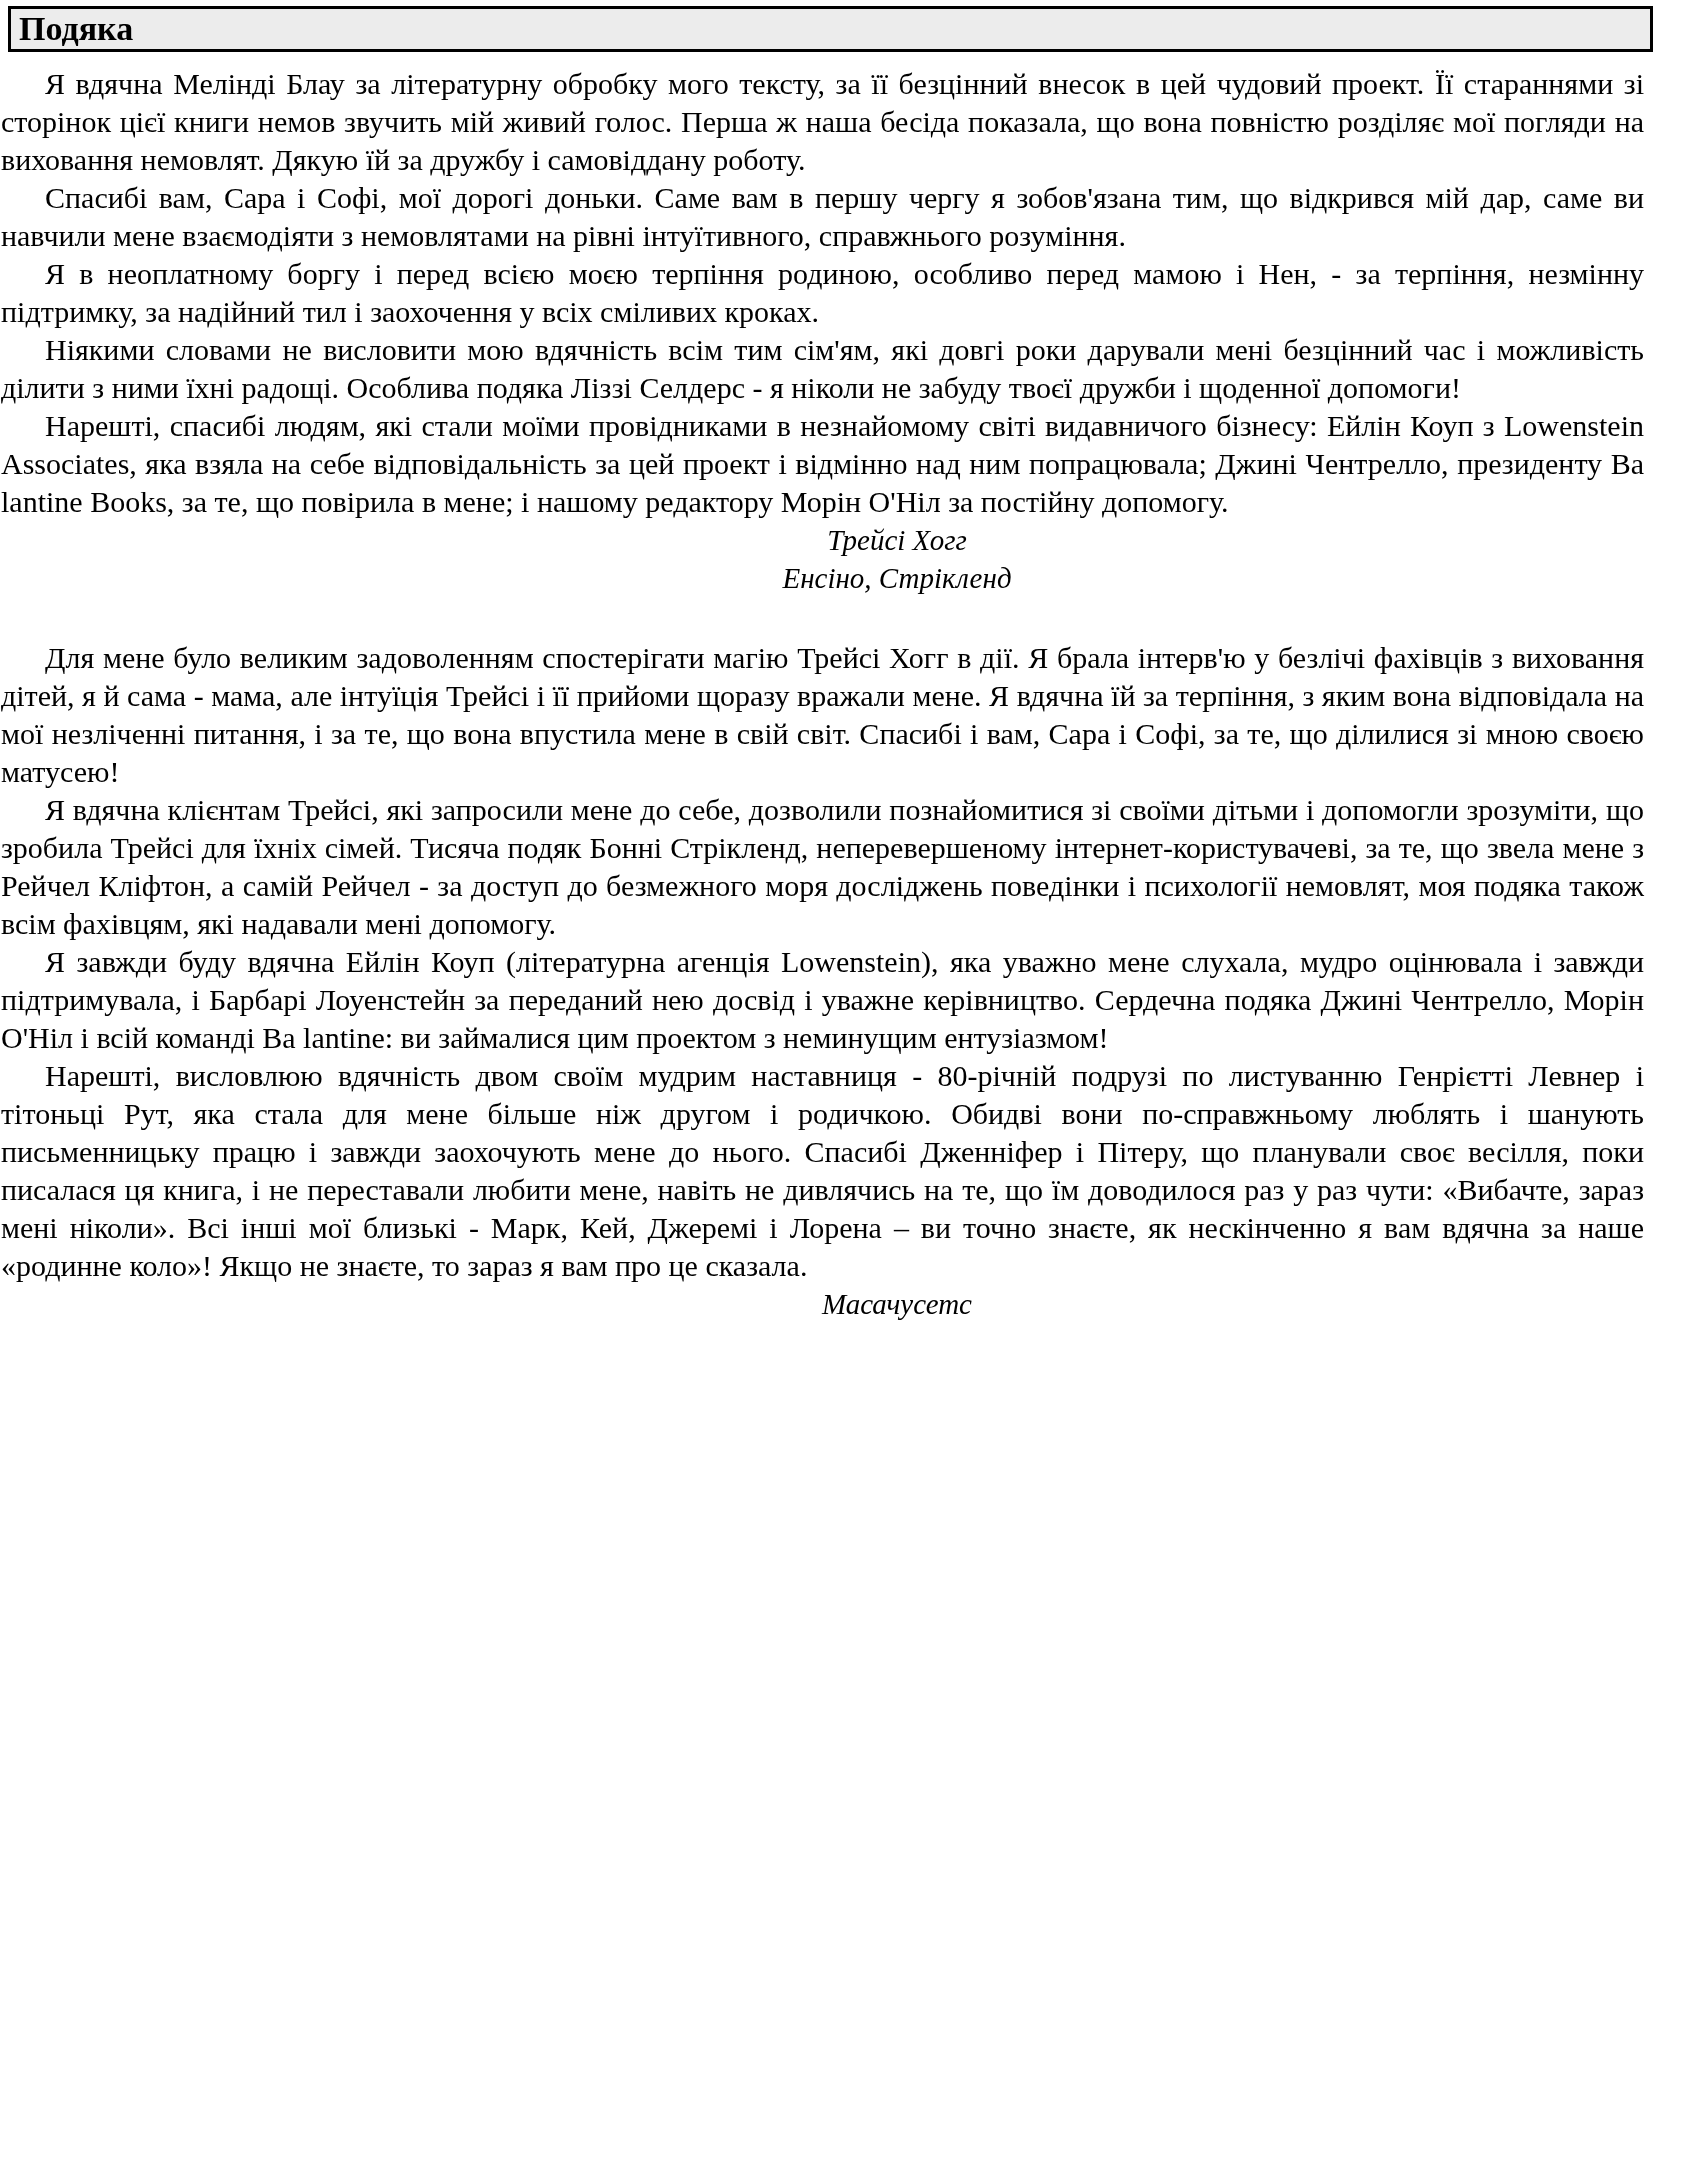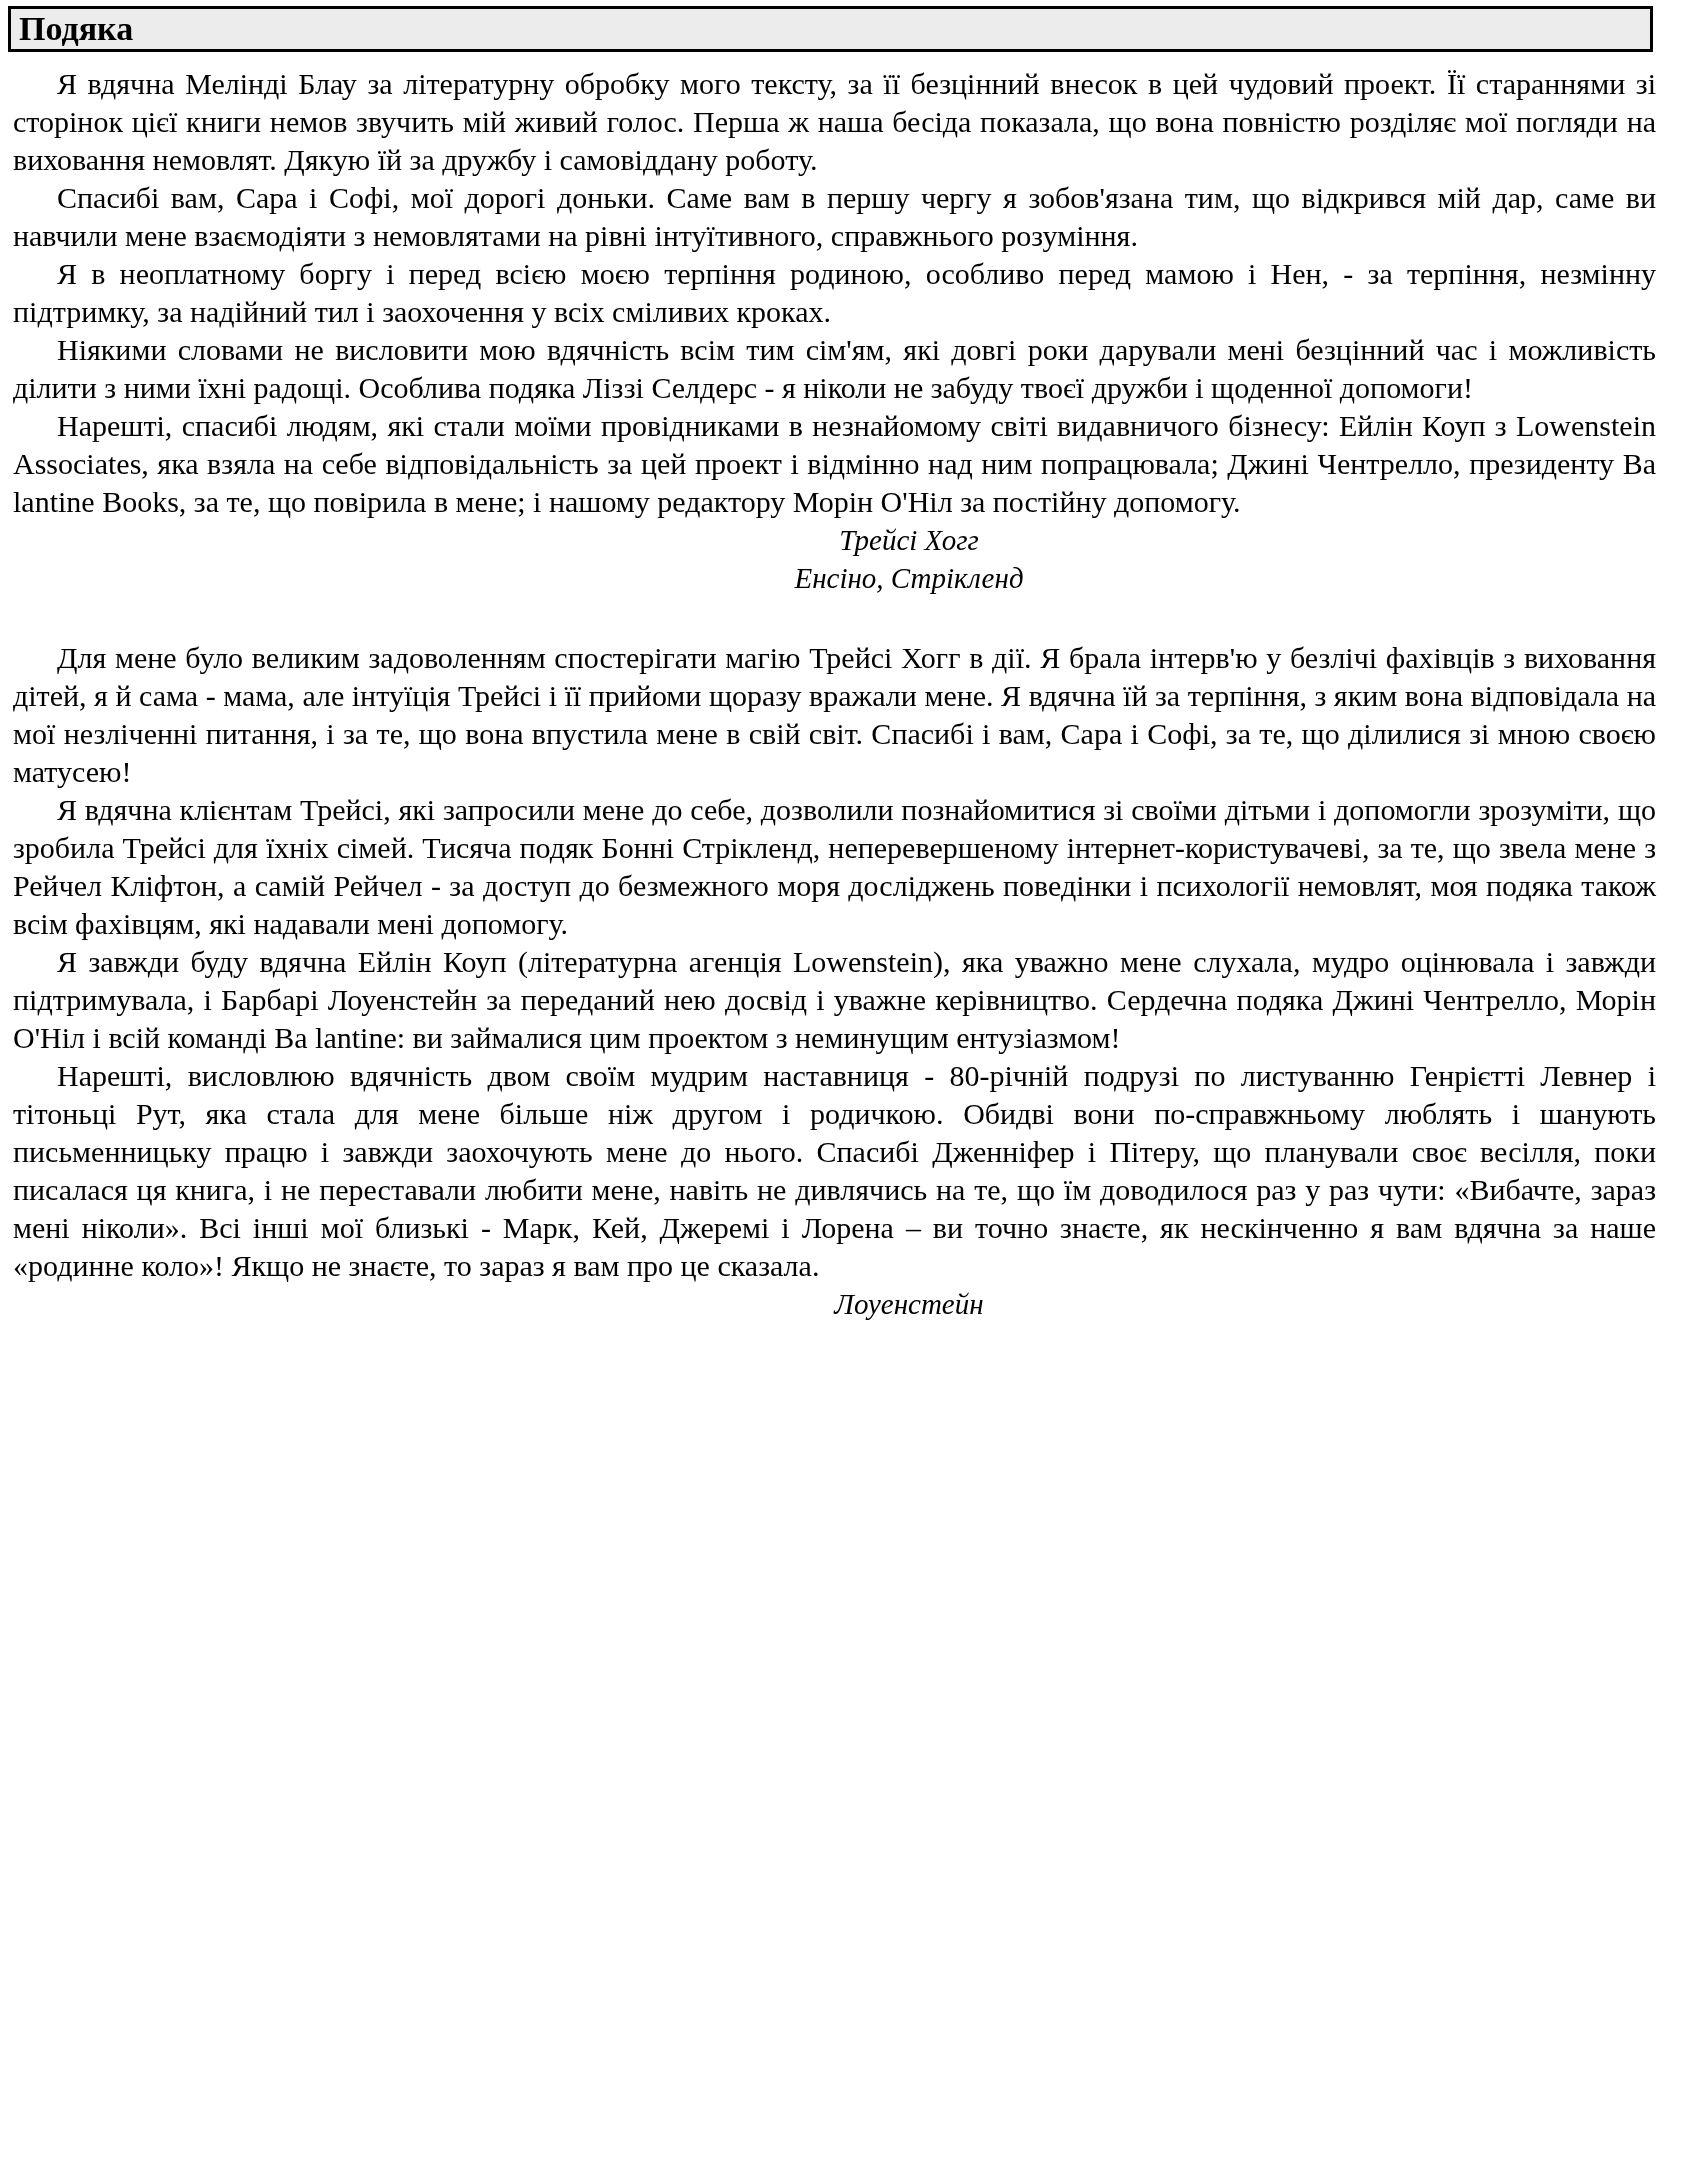--- a/index.html
+++ b/index.html
@@ -41,21 +41,21 @@
     font-weight: bold;
     line-height: 38px;
     letter-spacing: 0px;
     padding-left: 8px;
     white-space: nowrap;
   }
 
   
   .body-area {
     position: absolute;
-    left: 13px;
+    left: 1px;
     top: 65px;
     width: 1643px;
   }
 
   p.para {
     margin: 0;
     padding: 0;
     text-align: justify;
     text-justify: inter-word;
     text-indent: 44px;
@@ -105,18 +105,18 @@
     </div>
 
     <div class="section-gap"></div>
 
     <div>
       <p class="para">Для мене було великим задоволенням спостерігати магію Трейсі Хогг в дії. Я брала інтерв'ю у безлічі фахівців з виховання дітей, я й сама - мама, але інтуїція Трейсі і її прийоми щоразу вражали мене. Я вдячна їй за терпіння, з яким вона відповідала на мої незліченні питання, і за те, що вона впустила мене в свій світ. Спасибі і вам, Сара і Софі, за те, що ділилися зі мною своєю матусею!</p>
       <p class="para">Я вдячна клієнтам Трейсі, які запросили мене до себе, дозволили познайомитися зі своїми дітьми і допомогли зрозуміти, що зробила Трейсі для їхніх сімей. Тисяча подяк Бонні Стрікленд, неперевершеному інтернет-користувачеві, за те, що звела мене з Рейчел Кліфтон, а самій Рейчел - за доступ до безмежного моря досліджень поведінки і психології немовлят, моя подяка також всім фахівцям, які надавали мені допомогу.</p>
       <p class="para">Я завжди буду вдячна Ейлін Коуп (літературна агенція Lowenstein), яка уважно мене слухала, мудро оцінювала і завжди підтримувала, і Барбарі Лоуенстейн за переданий нею досвід і уважне керівництво. Сердечна подяка Джині Чентрелло, Морін О'Ніл і всій команді Ba lantine: ви займалися цим проектом з неминущим ентузіазмом!</p>
       <p class="para">Нарешті, висловлюю вдячність двом своїм мудрим наставниця - 80-річній подрузі по листуванню Генрієтті Левнер і тітоньці Рут, яка стала для мене більше ніж другом і родичкою. Обидві вони по-справжньому люблять і шанують письменницьку працю і завжди заохочують мене до нього. Спасибі Дженніфер і Пітеру, що планували своє весілля, поки писалася ця книга, і не переставали любити мене, навіть не дивлячись на те, що їм доводилося раз у раз чути: «Вибачте, зараз мені ніколи». Всі інші мої близькі - Марк, Кей, Джеремі і Лорена – ви точно знаєте, як нескінченно я вам вдячна за наше «родинне коло»! Якщо не знаєте, то зараз я вам про це сказала.</p>
 
-      <p class="signature">Лоуенстейн</p>
+      <p class="signature">Масачусетс</p>
     </div>
 
   </div>
 </div>
 
 
 </body></html>

